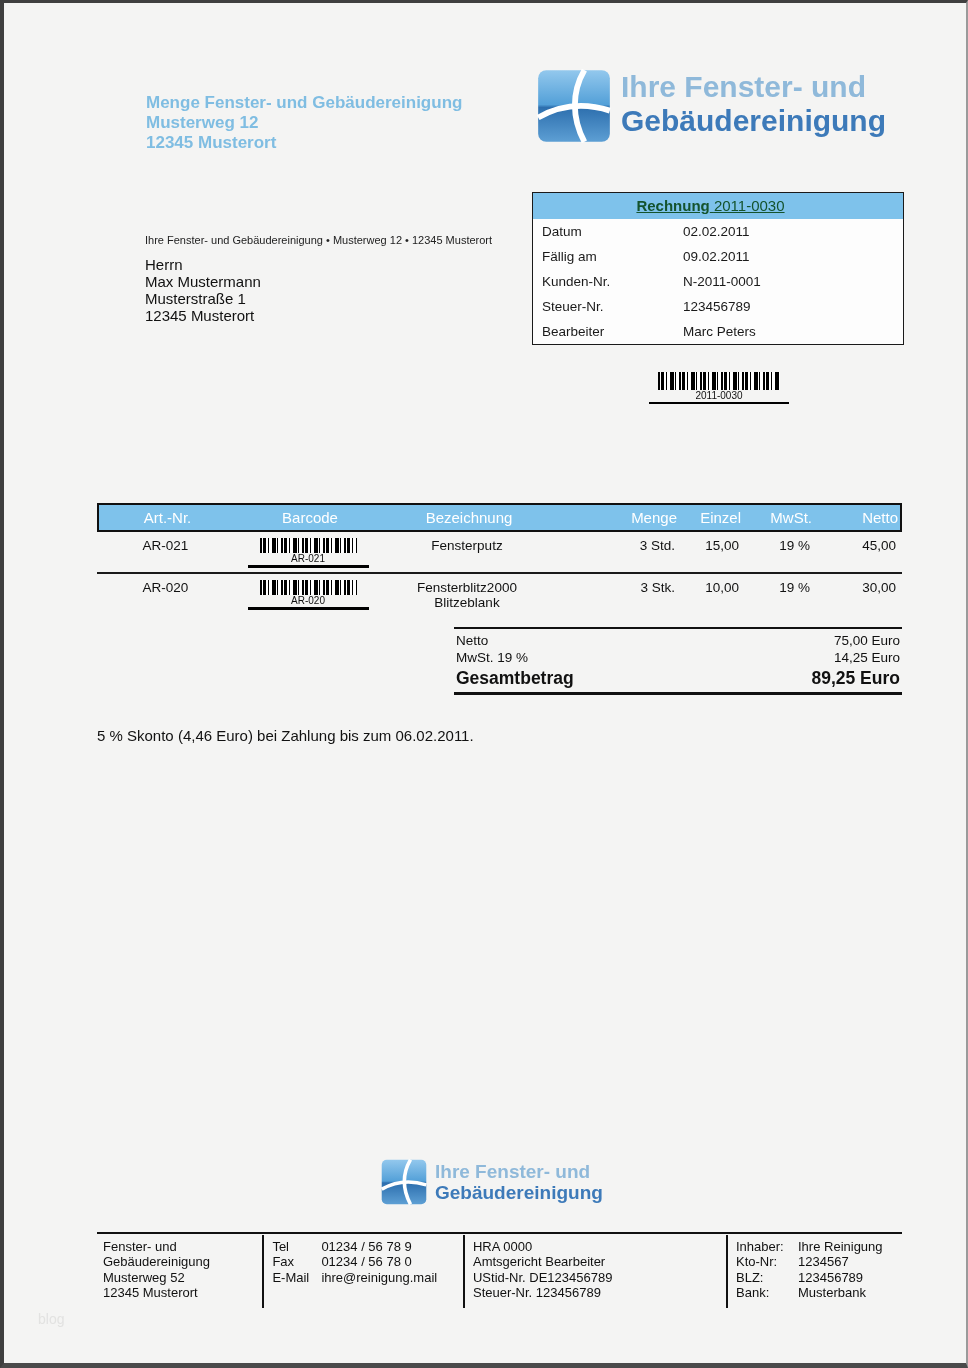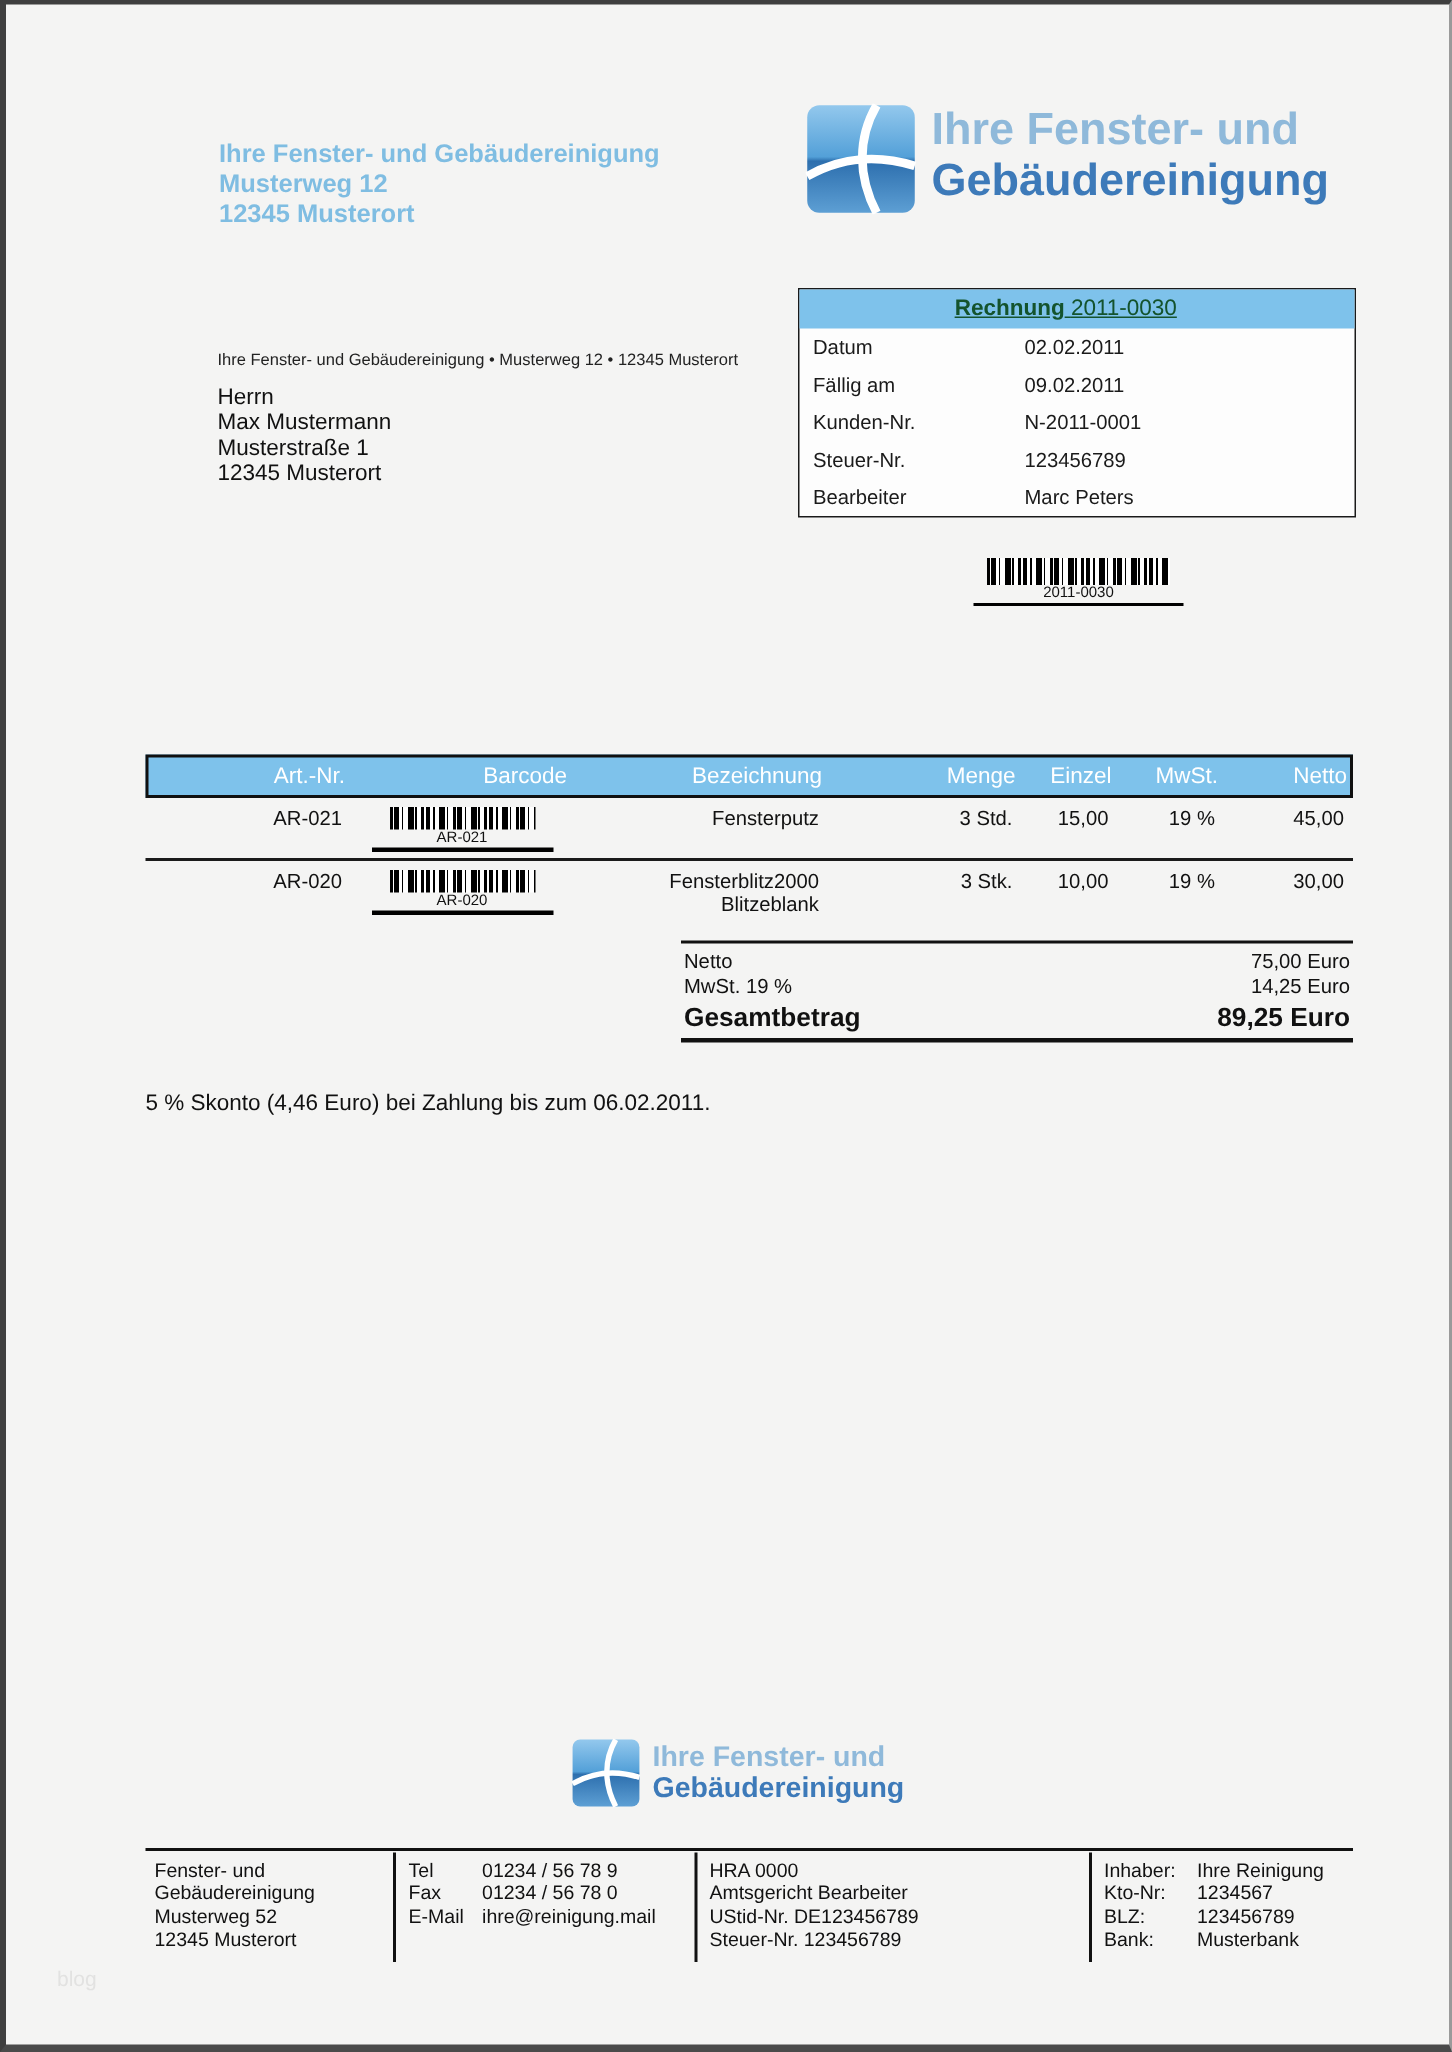--- a/index.html
+++ b/index.html
@@ -75,21 +75,21 @@
   .invoice-barcode .bc-label { font-size: 10px; color: #111; margin-top: 0px; }
 
   
   .items-table { position: absolute; left: 93px; top: 500px; width: 805px; }
   .tbl-grid { display: grid; grid-template-columns: 137px 148px 170px 129px 64px 71px 86px; }
   .items-head {
     background: #7ec2eb; border: 2px solid #101010;
     color: #fff; font-size: 15px; align-items: center; height: 29px;
   }
   .items-head > div { padding: 0 6px; }
-  .col-l { text-align: right; }
+  .col-l { text-align: center; }
   .col-r { text-align: right; }
   .item-row { font-size: 13.5px; color: #111; padding: 6px 0 4px 0; }
   .item-row > div { padding: 0 6px; }
   .item-row + .item-row { border-top: 2px solid #1a1a1a; }
   .cell-barcode { text-align: center; }
   .cell-barcode .bc-wrap {
     display: inline-block; border-bottom: 3px solid #000; padding: 0 12px 1px 12px;
   }
   .cell-barcode .bars { width: 97px; height: 15px; margin: 0 auto; }
   .cell-barcode .bc-label { font-size: 10px; color: #111; }
@@ -119,21 +119,21 @@
   .fcol-4 .pair .k { width: 62px; }
 
   .watermark { position: absolute; left: 34px; top: 1308px; font-size: 14px; color: #e2e2e1; }
 </style>
 </head>
 <body>
 
 <div class="page">
 
   <div class="sender-block">
-    <div>Ihre Fenster- und Gebäudereinigung</div>
+    <div>Menge Fenster- und Gebäudereinigung</div>
     <div>Musterweg 12</div>
     <div>12345 Musterort</div>
   </div>
 
   <div class="logo logo-header">
     <span class="logo-icon">
       <svg width="74" height="74" viewBox="0 0 64 64">
         <defs>
           <linearGradient id="lg1" x1="0" y1="0" x2="0" y2="1">
             <stop offset="0" stop-color="#93c8ed"></stop>

